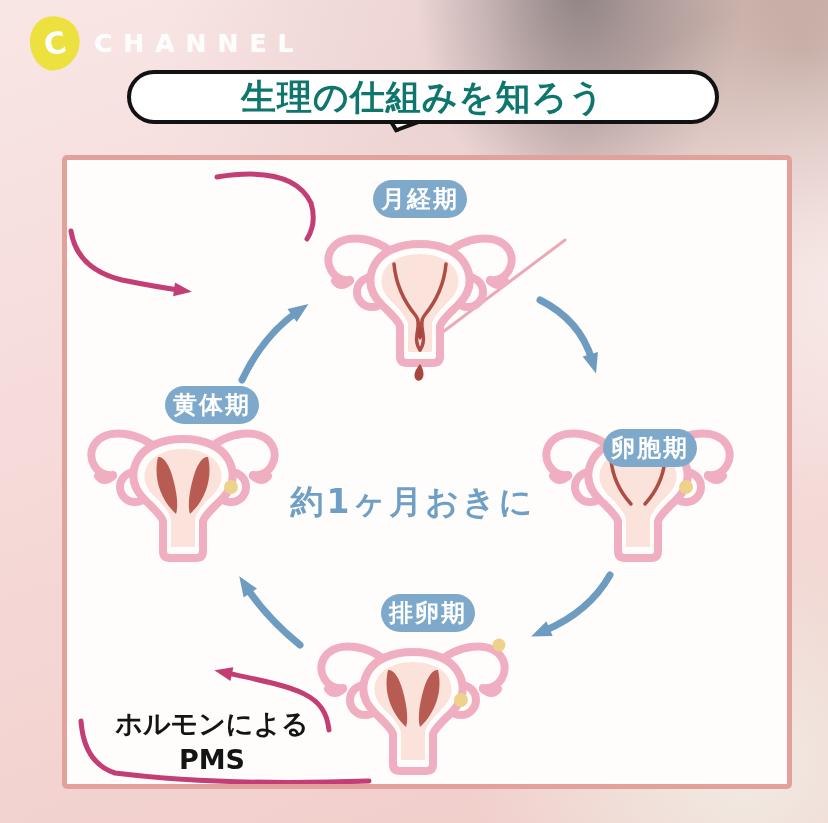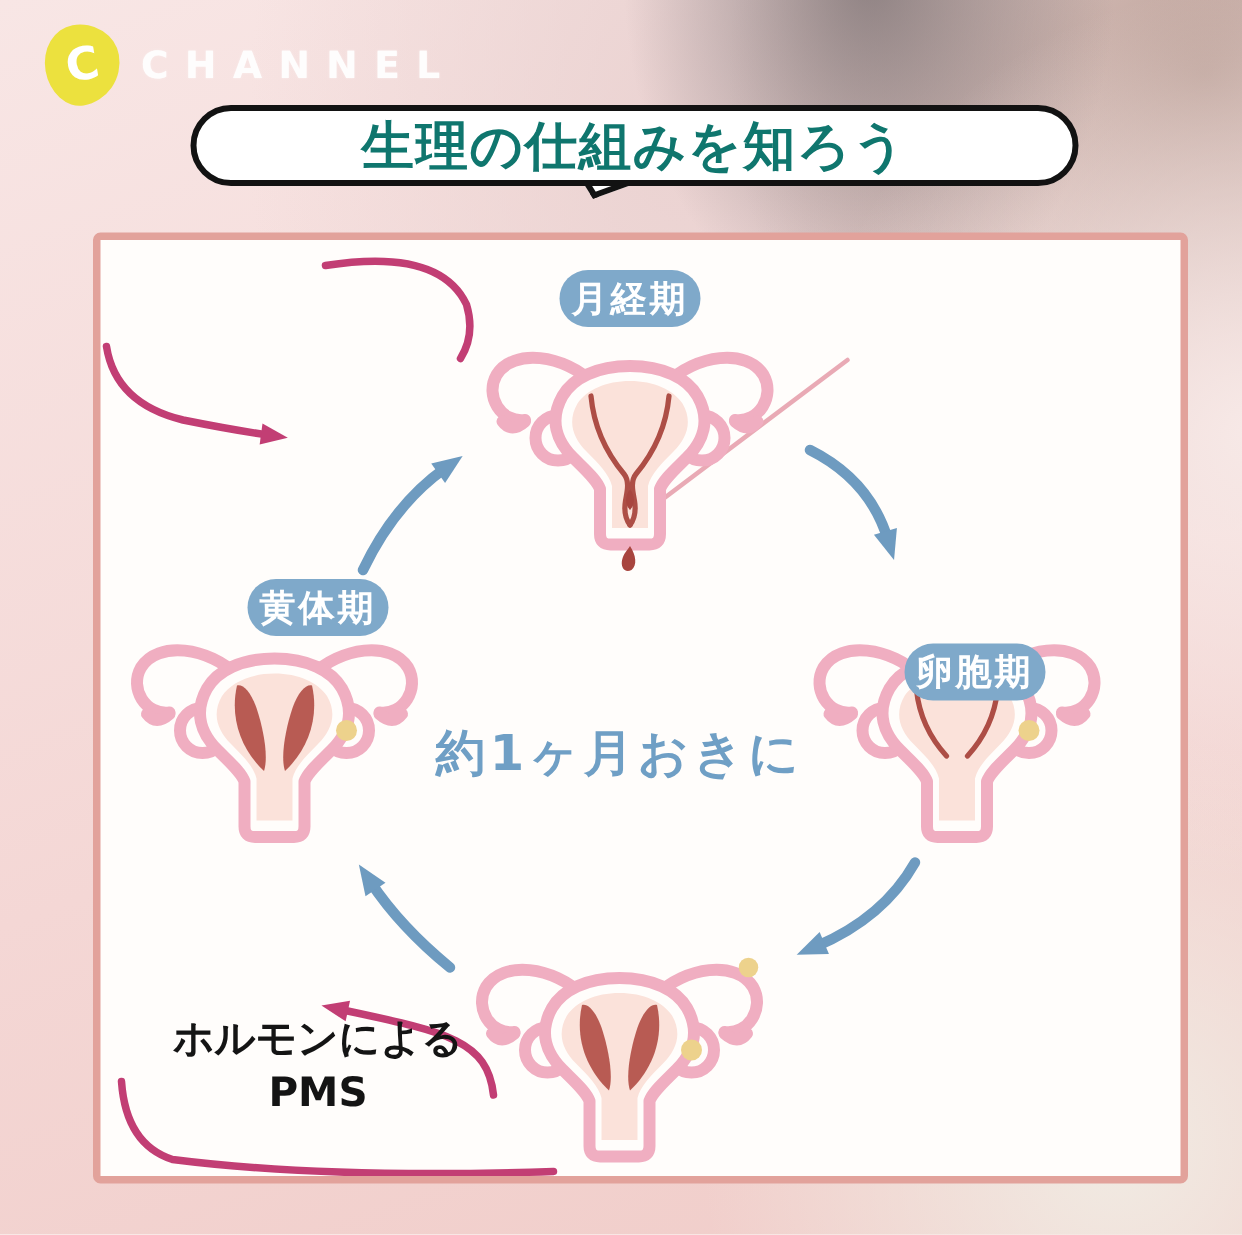--- a/index.html
+++ b/index.html
@@ -86,21 +86,21 @@
     margin-top:37px;
   }
 
   
   .annotation{
     position:absolute; text-align:center; color:#141414; font-weight:700;
     font-size:27px; line-height:34px; z-index:2;
   }
   .ann-top-left{ left:10px; top:32px; width:244px; }
   .ann-top-right{ left:420px; top:22px; width:312px; }
-  .ann-bottom-left{ left:25px; top:515px; width:240px; line-height:36px; }
+  .ann-bottom-left{ left:25px; top:546px; width:240px; line-height:36px; }
   .hl-pink{
     background:linear-gradient(to bottom, transparent 50%, #f2bdcb 50%, #f2bdcb 94%, transparent 94%);
     padding:0 3px;
   }
 </style>
 </head>
 <body>
 
 <div class="page">
 
@@ -155,20 +155,23 @@
       <path d="M262,570 C258,533 230,528 160,513" stroke="#c23e74" stroke-width="5" fill="none" stroke-linecap="round" marker-end="url(#mp)"></path>
       <path d="M14,561 Q17,603 48,613 Q150,626 302,621" stroke="#c23e74" stroke-width="5" fill="none" stroke-linecap="round"></path>
     </svg>
 
     <div class="phase-pill pill-menstrual">
       <span>月経期</span>
     </div>
     <div class="phase-pill pill-follicular">
       <span>卵胞期</span>
     </div>
+    <div class="phase-pill pill-ovulation">
+      <span>排卵期</span>
+    </div>
     <div class="phase-pill pill-luteal">
       <span>黄体期</span>
     </div>
 
     <svg class="uterus ut-menstrual" viewBox="0 0 220 175">
       <use href="#ut-base"></use>
       <path class="lining-line" d="M84,54 C86,76 96,94 106,106 C110,111 108,118 107,124 C106,130 107,136 110,140"></path>
       <path class="lining-line" d="M136,54 C134,76 124,94 114,106 C110,111 112,118 113,124 C114,130 113,136 110,140"></path>
       <path class="drop" d="M110,116 C113,120 114,126 110,130 C106,126 107,120 110,116 Z"></path>
       <path class="drop" d="M110,154 C114,160 115,167 111,170 C106.5,172.5 103.5,168 104.8,163 C105.8,159 108,157 110,154 Z"></path>

